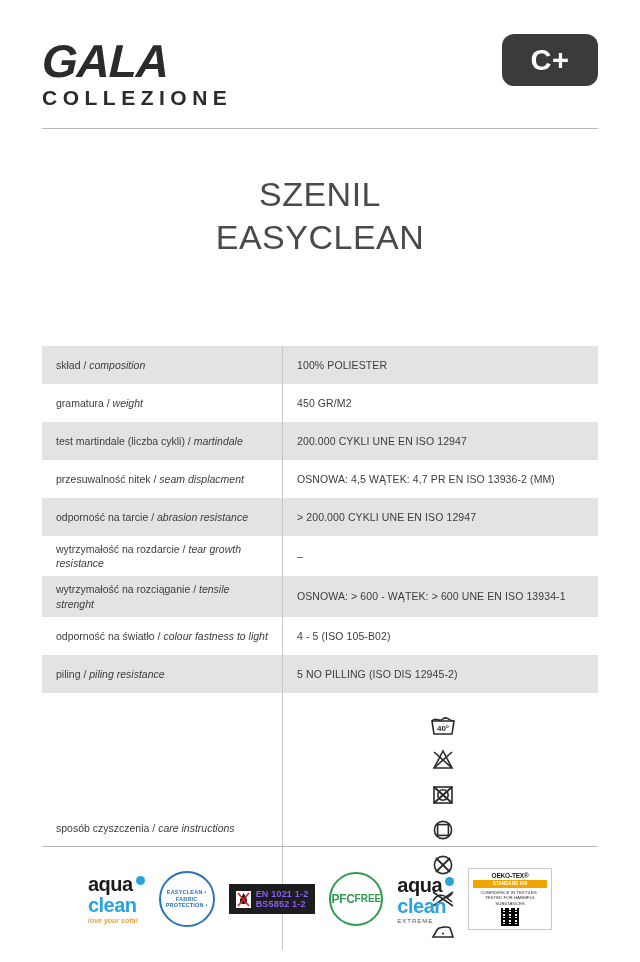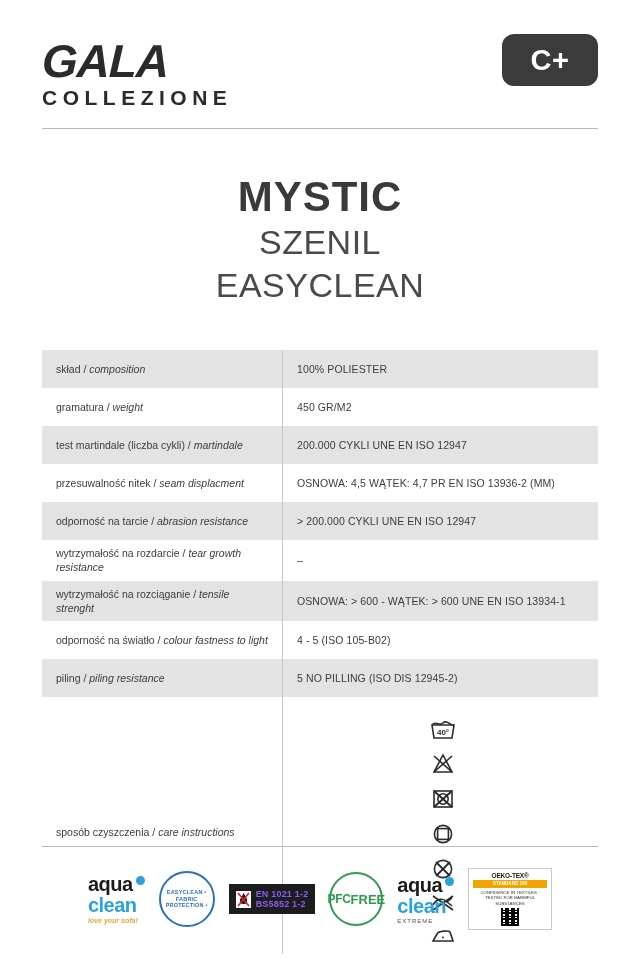--- a/index.html
+++ b/index.html
@@ -88,21 +88,21 @@
   .title-sub1, .title-sub2 {
     font-size: 34px;
     font-weight: normal;
     color: #4a4a4a;
     line-height: 1.25;
     letter-spacing: 0.5px;
   }
 
   
   .spec-table {
-    margin-top: 44px;
+    margin-top: 88px;
     width: 100%;
     border-collapse: collapse;
     table-layout: fixed;
   }
   .spec-table tr { height: 38px; }
   .spec-table td {
     vertical-align: middle;
     font-size: 10.5px;
     padding: 6px 14px;
     line-height: 1.35;
@@ -230,21 +230,21 @@
     width: 50px; height: 50px;
     border-radius: 50%;
     border: 2.5px solid #2e9b4f;
     display: flex; align-items: center; justify-content: center;
     flex-direction: row;
     color: #2e9b4f;
     font-weight: bold;
     line-height: 1;
   }
   .pfc-1 { font-size: 12px; letter-spacing: -0.3px; }
-  .pfc-2 { font-size: 13px; margin-top: 0; }
+  .pfc-2 { font-size: 10px; margin-top: 0; }
 
   .oeko {
     border: 1px solid #c9c9c9;
     width: 74px;
     padding: 3px 4px;
     background: #fff;
   }
   .oeko-top {
     font-size: 6.5px;
     font-weight: bold;
@@ -288,21 +288,20 @@
     <div class="logo">
       <span class="logo-main">GALA</span>
       <span class="logo-sub">COLLEZIONE</span>
     </div>
     <div class="badge">C+</div>
   </div>
 
   <div class="rule"></div>
 
   <div class="titles">
-    <div class="title-main">MYSTIC</div>
     <div class="title-sub1">SZENIL</div>
     <div class="title-sub2">EASYCLEAN</div>
   </div>
 
   <table class="spec-table">
     <tbody>
       <tr class="shaded">
         <td class="label">
           <span class="lbl-pl">skład / </span><span class="lbl-en">composition</span>
         </td>

